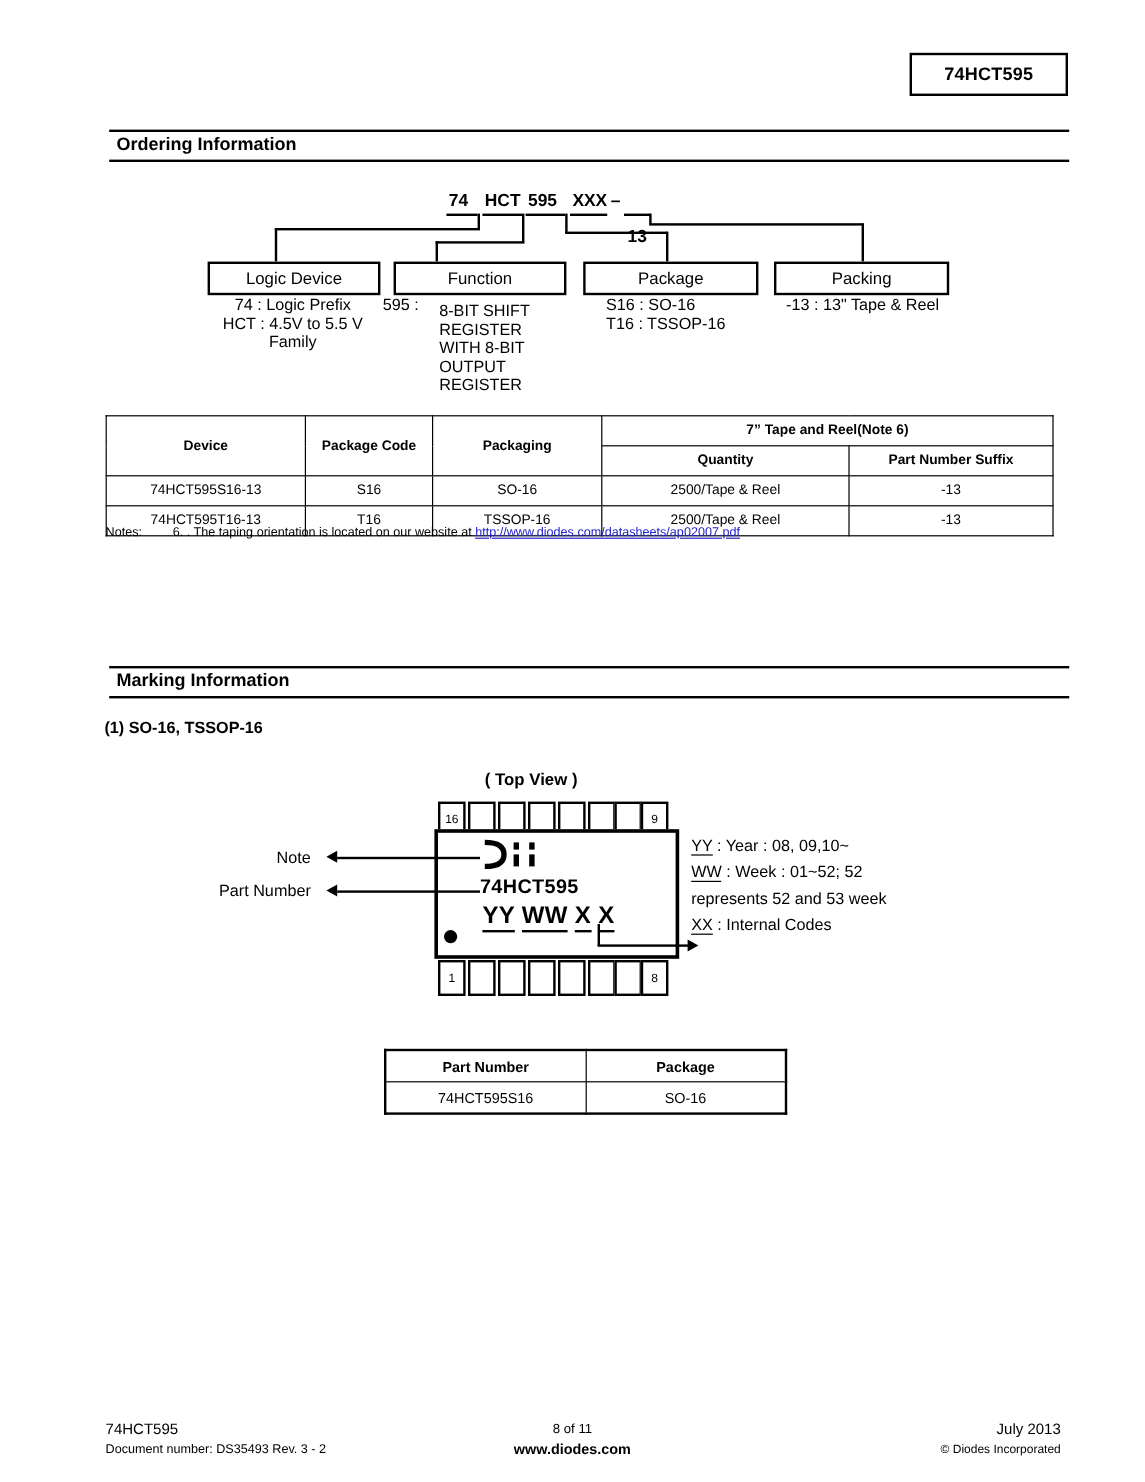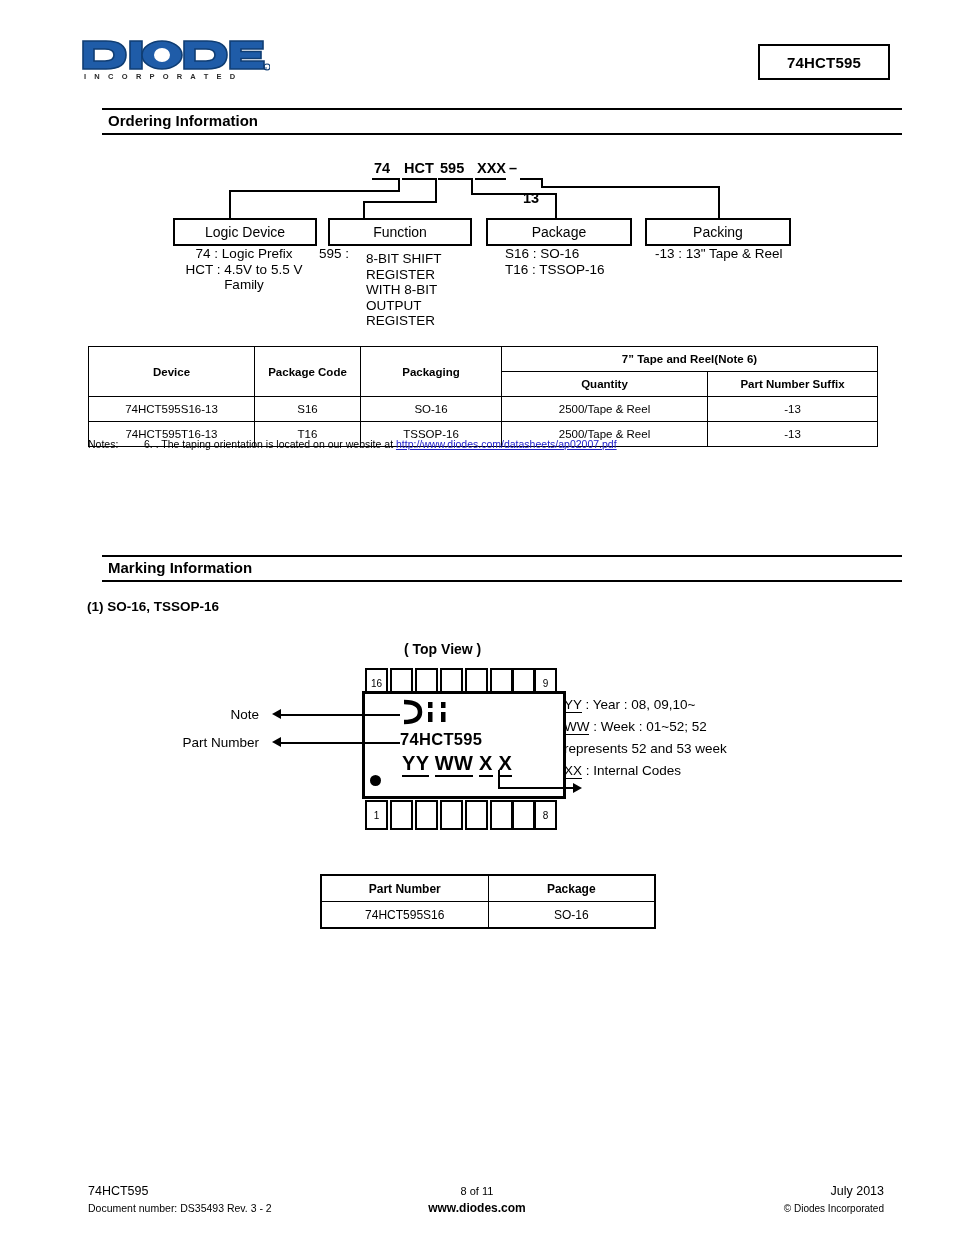--- a/index.html
+++ b/index.html
@@ -30,21 +30,21 @@
     width: 128px; height: 32px;
     border: 2px solid #000;
     display: flex; align-items: center; justify-content: center;
     font-size: 15px; font-weight: bold;
     letter-spacing: .2px;
   }
 
   
   .section-head {
     position: absolute;
-    left: 102px; width: 800px;
+    left: 91px; width: 800px;
     border-top: 2.5px solid #000;
     border-bottom: 2.5px solid #000;
     height: 23px;
   }
   .section-head .title {
     position: absolute;
     left: 6px; top: 2px;
     font-size: 15px; font-weight: bold;
   }
 
@@ -184,54 +184,39 @@
   .arrow-right {
     position: absolute;
     width: 0; height: 0;
     border-top: 5px solid transparent;
     border-bottom: 5px solid transparent;
     border-left: 9px solid #000;
   }
 
   .legend {
     position: absolute;
-    left: 564px; top: 694px;
+    left: 576px; top: 694px;
     font-size: 13.5px;
     line-height: 22px;
   }
   .legend .u { border-bottom: 1.5px solid #000; }
 
   
   .footer-left  { position: absolute; left: 88px;  top: 1183px; font-size: 12.5px; line-height: 17px; }
   .footer-left .doc { font-size: 10.5px; }
   .footer-mid   { position: absolute; left: 0; right: 0; top: 1183px; text-align: center; font-size: 11px; line-height: 17px; }
   .footer-mid .url { font-weight: bold; font-size: 12px; }
   .footer-right { position: absolute; right: 70px; top: 1183px; text-align: right; font-size: 12.5px; line-height: 17px; }
   .footer-right .copy { font-size: 10px; }
 </style>
 </head>
 <body>
 
 <div class="page">
 
-  <div class="logo-wrap">
-    <svg class="logo-svg" width="190" height="44" viewBox="0 0 190 44">
-      <g fill="#1F5CA8" stroke="#0F3D73" stroke-width="1.6">
-        <path d="M3 3 H26 Q46 3 46 17 Q46 31 26 31 H3 Z M14 11 V23 H25 Q34 23 34 17 Q34 11 25 11 Z"></path>
-        <path d="M50 3 H62 V31 H50 Z"></path>
-        <ellipse cx="82" cy="17" rx="20" ry="14"></ellipse>
-        <path d="M104 3 H127 Q147 3 147 17 Q147 31 127 31 H104 Z M115 11 V23 H126 Q135 23 135 17 Q135 11 126 11 Z"></path>
-        <path d="M150 3 H183 V11 H161 V13.5 H181 V20.5 H161 V23 H184 V31 H150 Z"></path>
-      </g>
-      <ellipse cx="82" cy="17" rx="8" ry="7" fill="#ffffff"></ellipse>
-      <circle cx="187" cy="29" r="3" fill="none" stroke="#0F3D73" stroke-width="1.2"></circle>
-      <text x="186" y="31.5" font-family="Liberation Sans, sans-serif" font-size="4" fill="#0F3D73" text-anchor="middle">R</text>
-      <text x="4" y="41" font-family="Liberation Sans, sans-serif" font-size="7.5" font-weight="bold" letter-spacing="3.1" fill="#2A2A2A">I N C O R P O R A T E D</text>
-    </svg>
-  </div>
 
   <div class="part-box">
     <span>74HCT595</span>
   </div>
 
   <div class="section-head" style="top:108px;">
     <span class="title">Ordering Information</span>
   </div>
 
   <div class="ord-code" style="left:374px; top:160px;">74</div>

